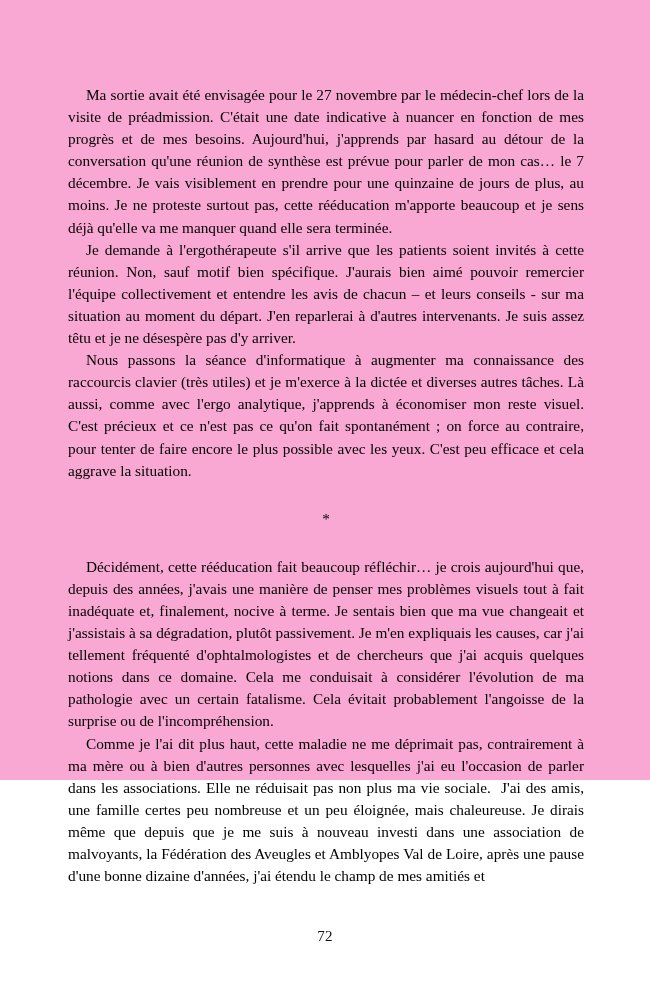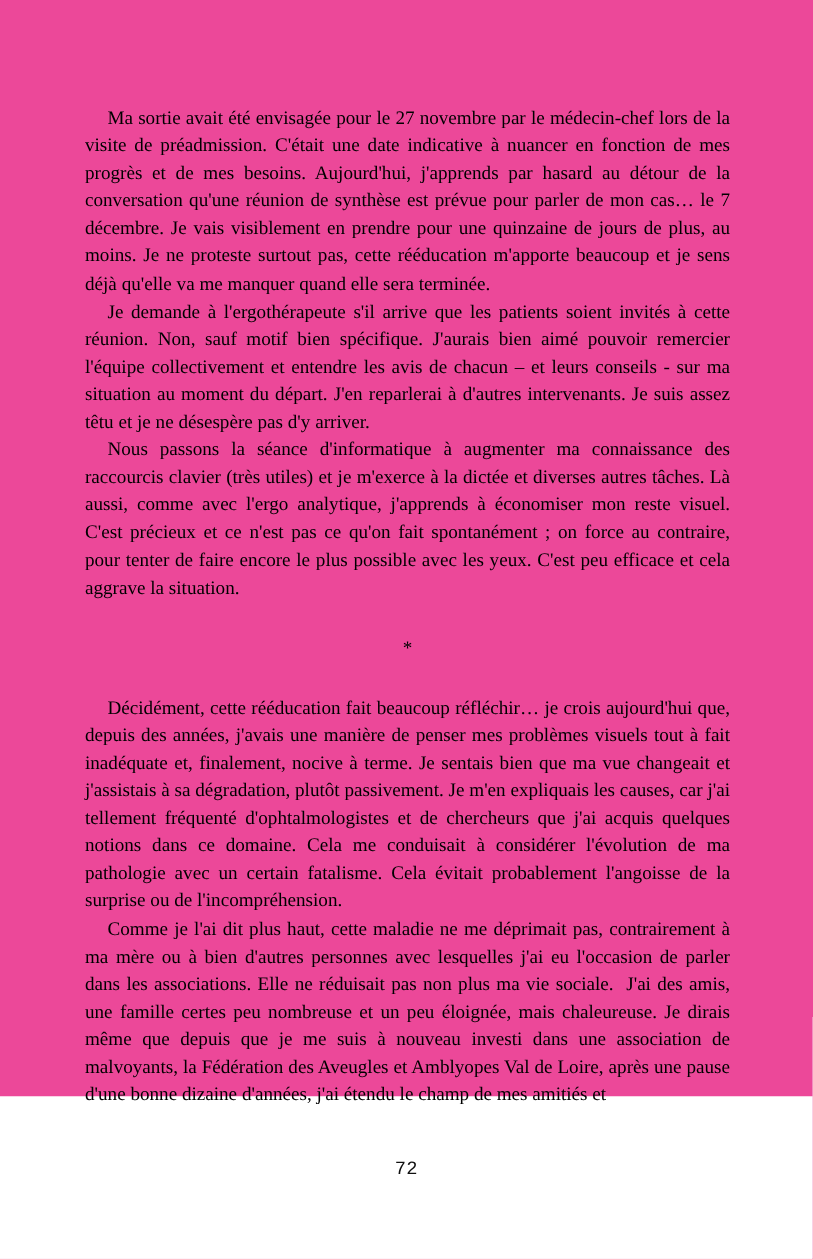--- a/index.html
+++ b/index.html
@@ -16,22 +16,22 @@
     font-family: "Liberation Serif", "DejaVu Serif", serif;
     color: #000000;
     -webkit-font-smoothing: antialiased;
   }
 
   .page {
     position: absolute;
     left: 0;
     top: 0;
     width: 650px;
-    height: 877px;
-    background: #ec4899;
+    height: 780px;
+    background: #f9a8d4;
   }
 
   .text-block {
     position: absolute;
     left: 68px;
     top: 84px;
     width: 516px;
   }
 
   p.body-par {
@@ -60,21 +60,21 @@
     margin-bottom: 26px;
     letter-spacing: 0;
   }
 
   .page-number {
     position: absolute;
     left: 0;
     top: 926px;
     width: 650px;
     text-align: center;
-    font-family: Liberation Mono, monospace;
+    font-family: Liberation Serif, serif;
     font-size: 15px;
     line-height: 20px;
     color: #111111;
     letter-spacing: 0.2px;
   }
 </style>
 </head>
 <body>
 
 <div class="page">

